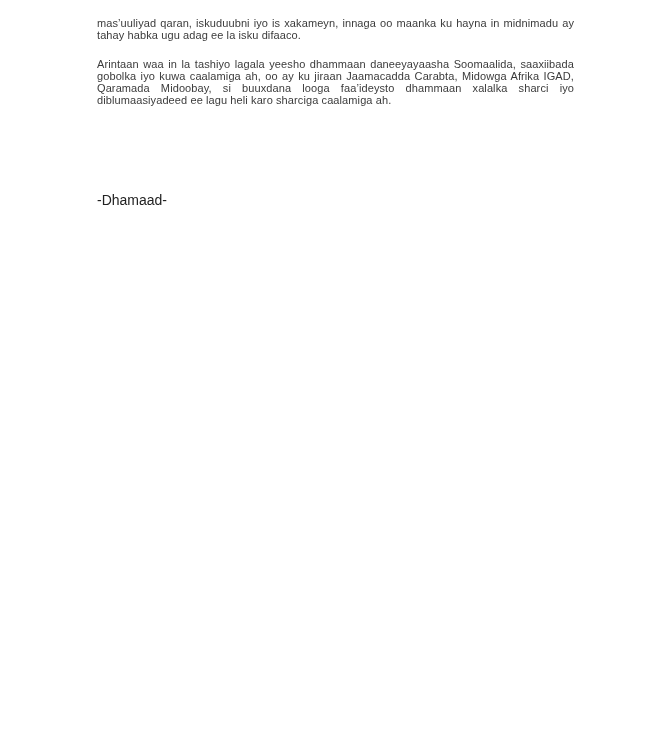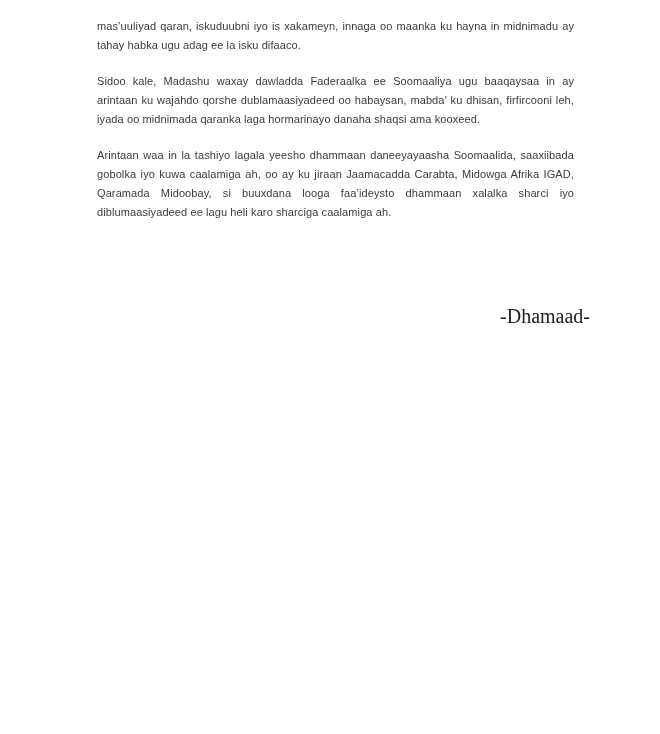--- a/index.html
+++ b/index.html
@@ -16,36 +16,35 @@
   .page {
     box-sizing: border-box;
     width: 660px;
     height: 734px;
     padding: 17px 70px 0 97px;
     background: #ffffff;
   }
   .para {
     font-family: "Liberation Sans", "DejaVu Sans", sans-serif;
     font-size: 11px;
-    line-height: 19px;
+    line-height: 12px;
     color: #3b3b3b;
     text-align: justify;
     margin: 0 16px 17px 0;
     letter-spacing: 0.1px;
   }
   .closing {
-    font-family: Liberation Serif, serif;
-    font-size: 20px;
+    font-family: Liberation Sans, sans-serif;
+    font-size: 14px;
     line-height: 16px;
     color: #222222;
-    text-align: right;
+    text-align: left;
     margin-top: 86px;
   }
 </style>
 </head>
 <body>
 
 <div class="page">
   <p class="para">mas’uuliyad qaran, iskuduubni iyo is xakameyn, innaga oo maanka ku hayna in midnimadu ay tahay habka ugu adag ee la isku difaaco.</p>
-  <p class="para">Sidoo kale, Madashu waxay dawladda Faderaalka ee Soomaaliya ugu baaqaysaa in ay arintaan ku wajahdo qorshe dublamaasiyadeed oo habaysan, mabda’ ku dhisan, firfircooni leh, iyada oo midnimada qaranka laga hormarinayo danaha shaqsi ama kooxeed.</p>
   <p class="para">Arintaan waa in la tashiyo lagala yeesho dhammaan daneeyayaasha Soomaalida, saaxiibada gobolka iyo kuwa caalamiga ah, oo ay ku jiraan Jaamacadda Carabta, Midowga Afrika IGAD, Qaramada Midoobay, si buuxdana looga faa’ideysto dhammaan xalalka sharci iyo diblumaasiyadeed ee lagu heli karo sharciga caalamiga ah.</p>
   <div class="closing">-Dhamaad-</div>
 </div>
 
 </body></html>

